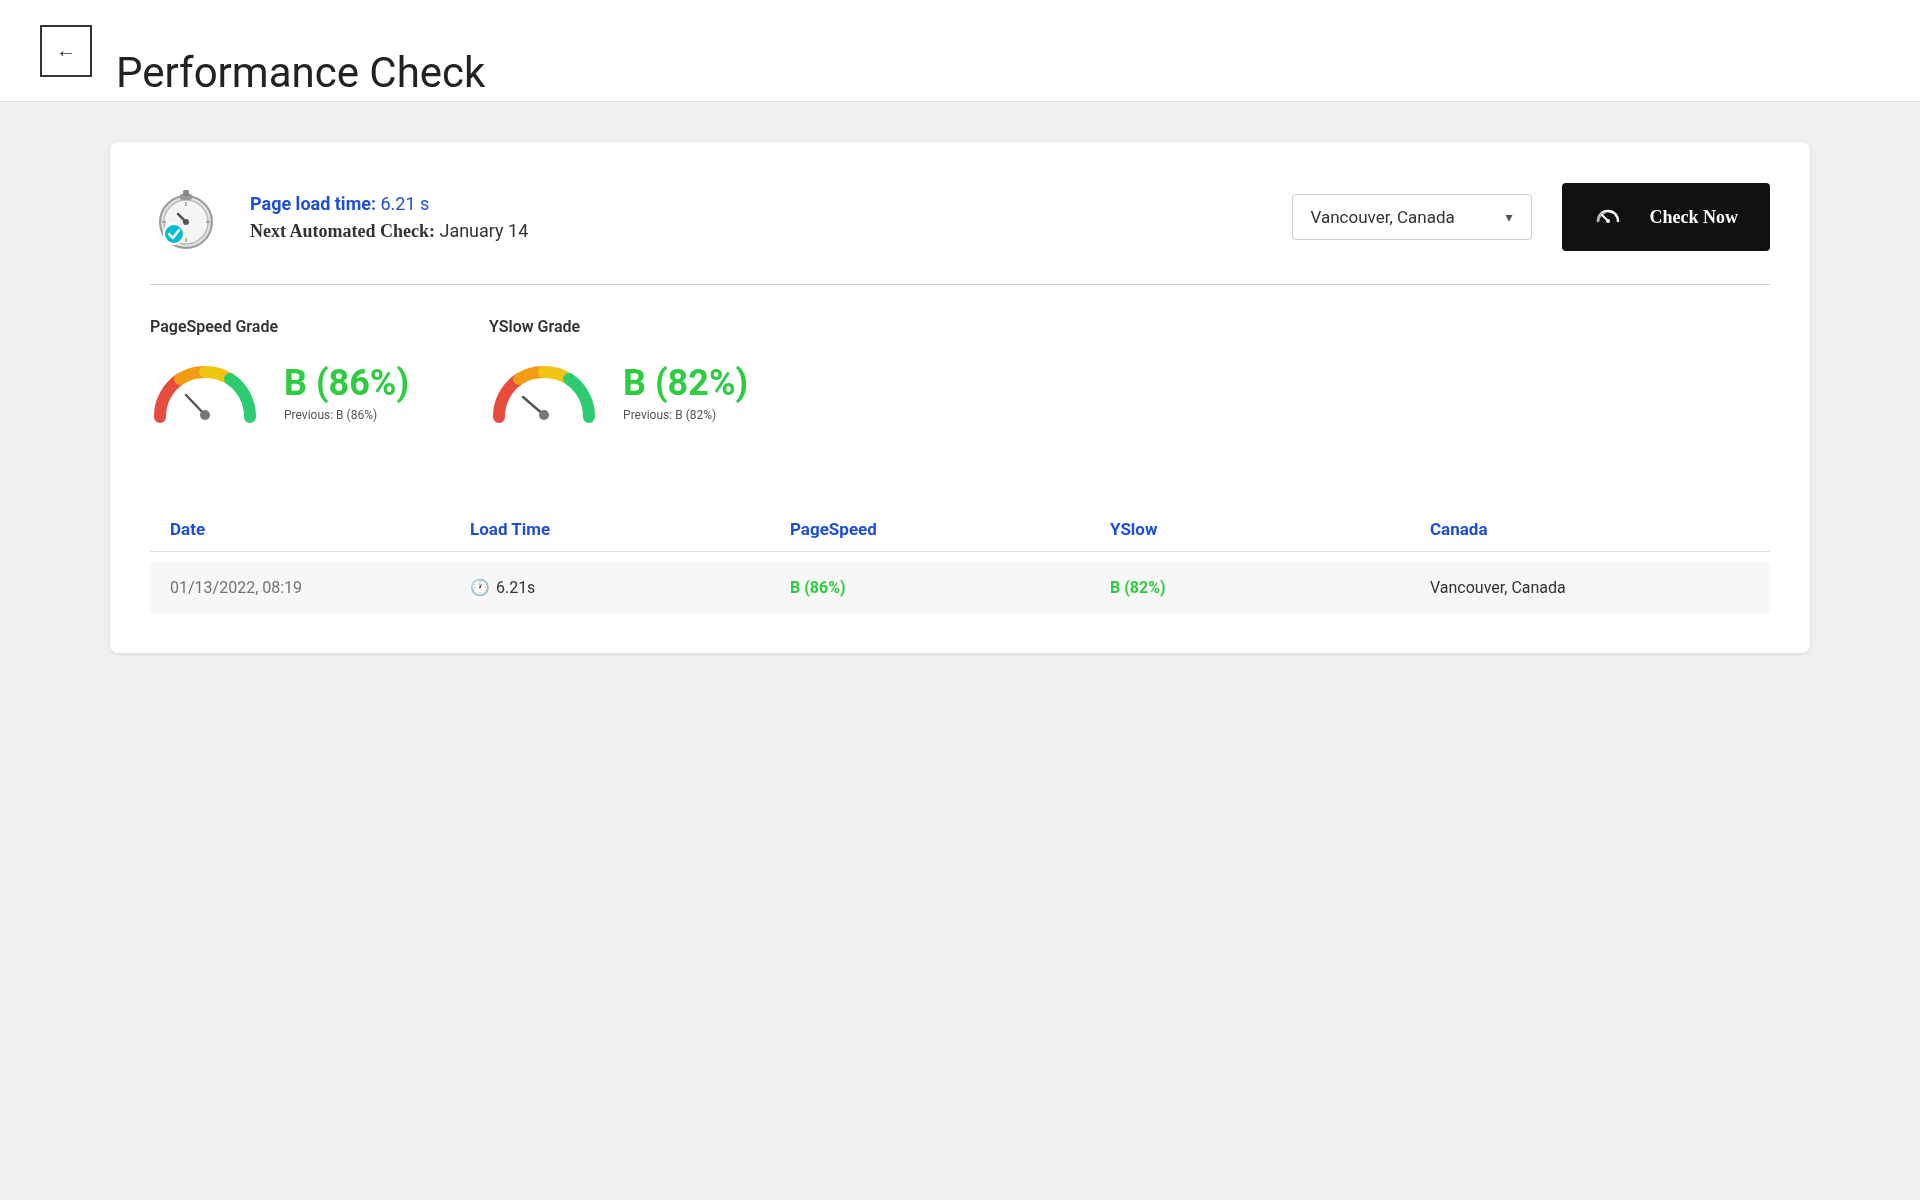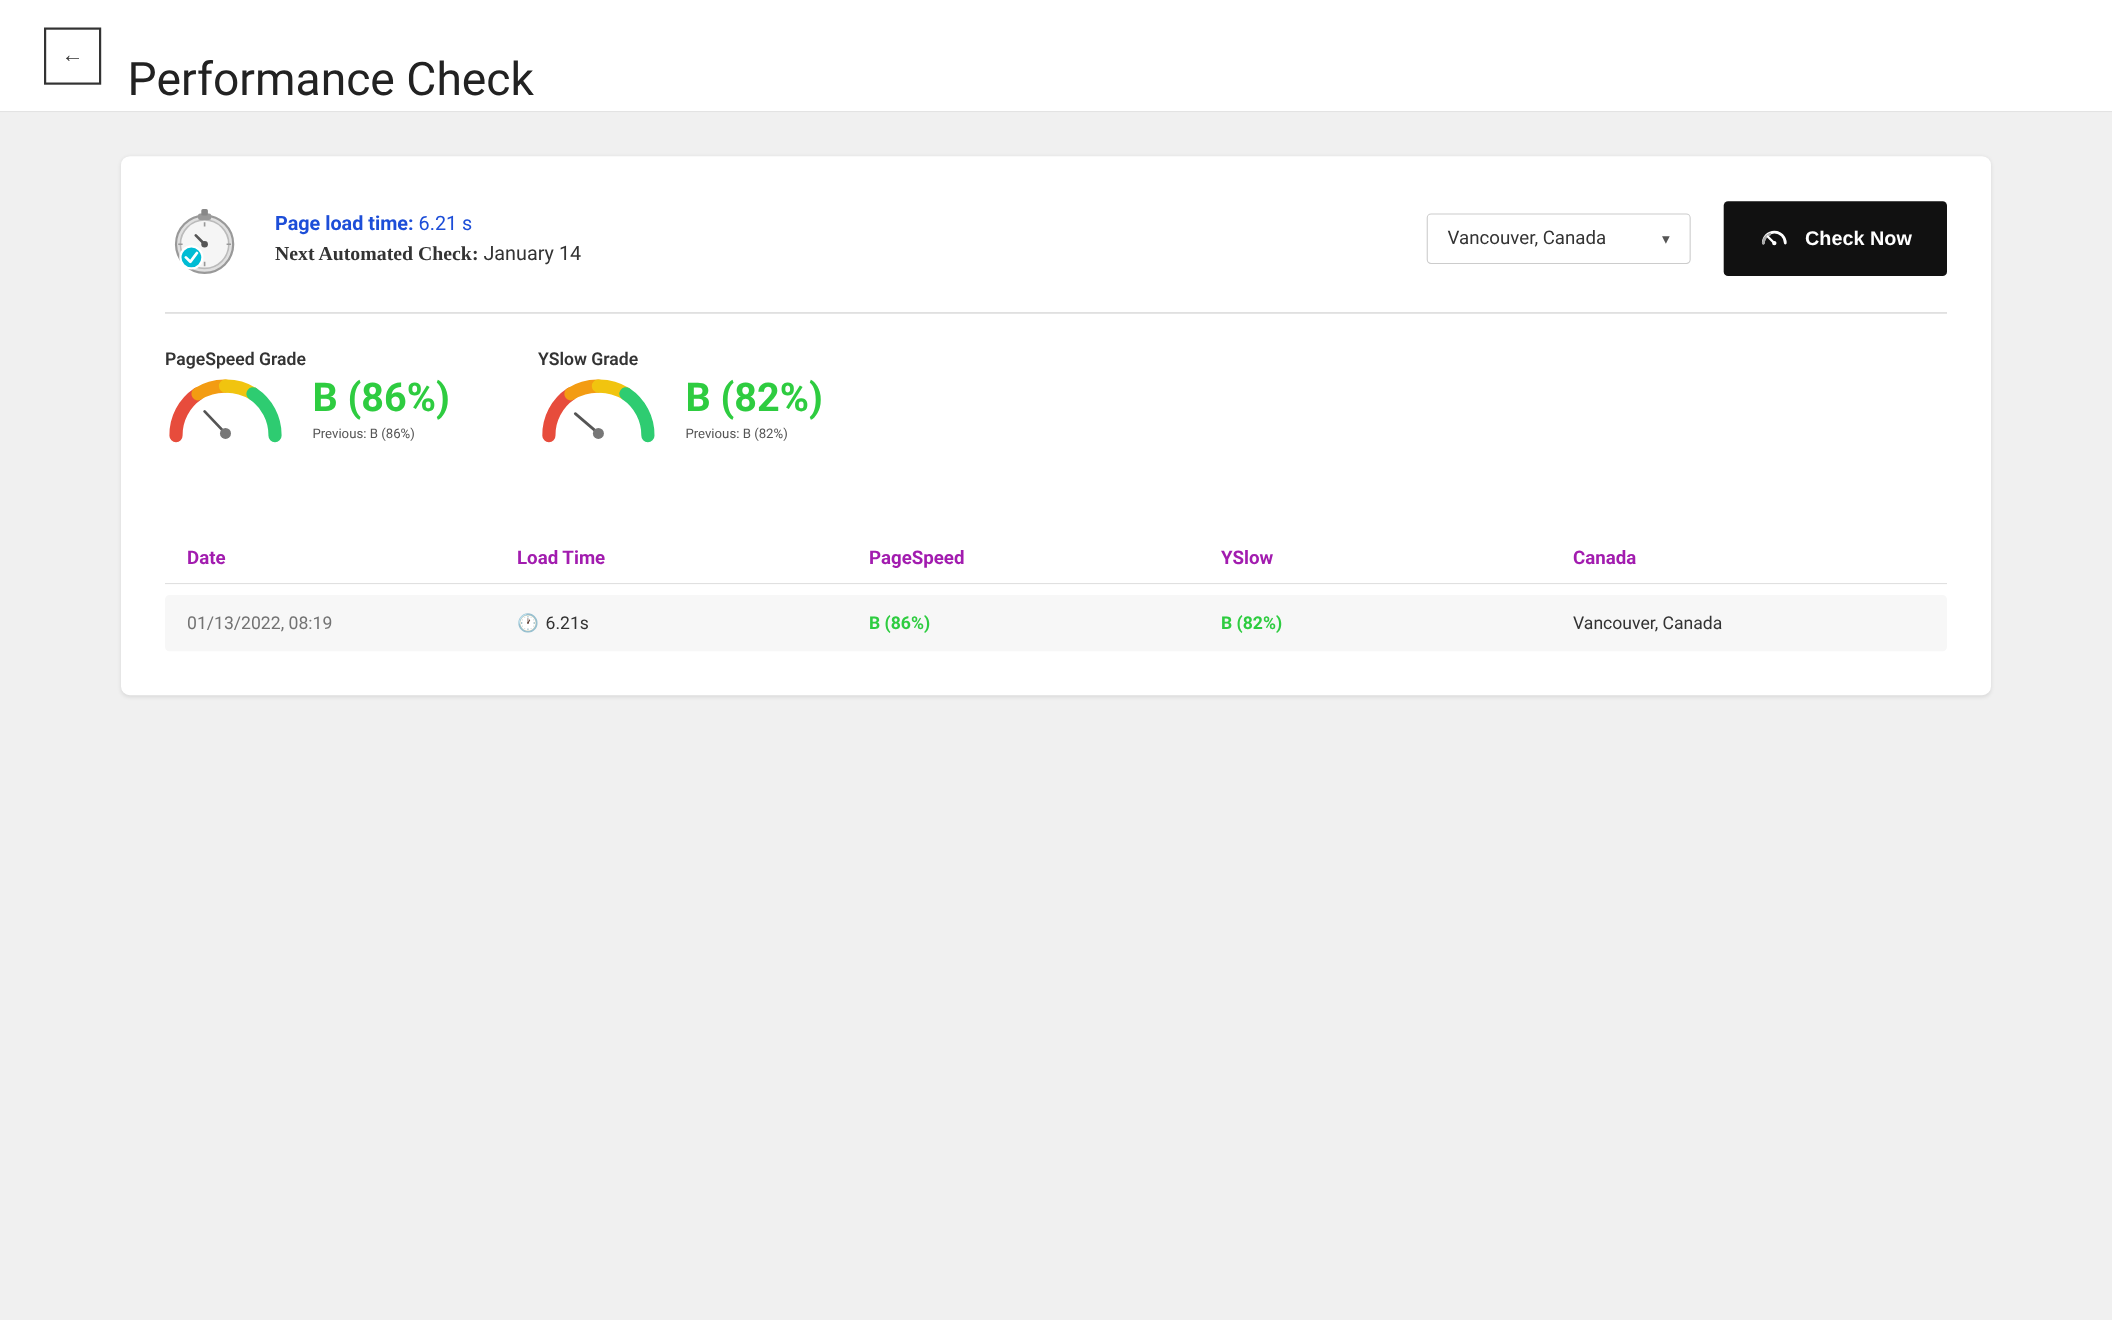--- a/index.html
+++ b/index.html
@@ -152,22 +152,23 @@
       background: #111;
       color: #fff;
       border: none;
       border-radius: 4px;
       padding: 20px 32px;
       font-size: 18px;
       font-weight: 600;
       cursor: pointer;
       display: flex;
       align-items: center;
-      gap: 14px;
+      gap: 28px;
       white-space: nowrap;
+      font-family: Liberation Serif, serif;
     }
     .check-now-btn .speedometer-icon {
       width: 28px;
       height: 28px;
     }
 
     
     .latest-report {
       font-size: 17px;
       color: #444;
@@ -189,21 +190,21 @@
     .grade-block {
       display: flex;
       align-items: center;
       gap: 24px;
     }
 
     .grade-label {
       font-size: 16px;
       font-weight: 600;
       color: #333;
-      margin-bottom: 0;
+      margin-bottom: 21px;
     }
 
     .grade-info .grade-value {
       font-size: 36px;
       font-weight: 700;
       color: #2ecc40;
     }
     .grade-info .grade-previous {
       font-size: 12px;
       color: #555;
@@ -225,21 +226,21 @@
     .table-section {
       padding: 40px 40px;
     }
 
     .table-header {
       display: grid;
       grid-template-columns: 300px 1fr 1fr 1fr 1fr;
       padding: 12px 20px;
       font-size: 17px;
       font-weight: 700;
-      color: #a21caf;
+      color: #1d4ed8;
       border-bottom: 1px solid #e0e0e0;
     }
 
     .table-row {
       display: grid;
       grid-template-columns: 300px 1fr 1fr 1fr 1fr;
       padding: 16px 20px;
       background: #f7f7f7;
       border-radius: 4px;
       align-items: center;

